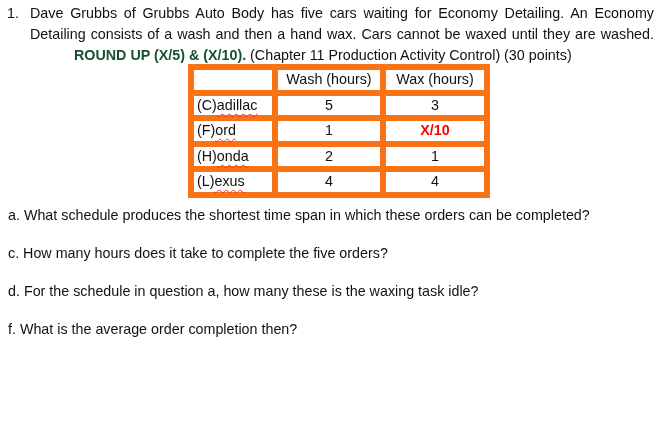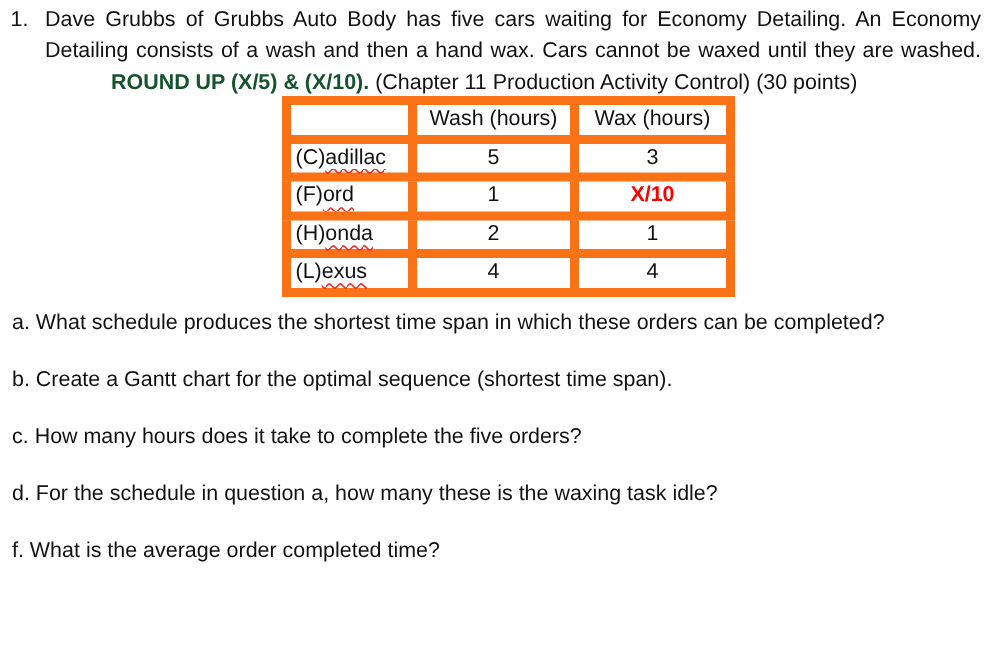--- a/index.html
+++ b/index.html
@@ -92,18 +92,17 @@
       <td class="c1"><span>(L)</span><span class="sq">exus</span></td>
       <td class="c2">4</td>
       <td class="c3">4</td>
     </tr>
   </tbody>
     </table>
 
   <p class="q qa">a. What schedule produces the shortest time span in which these orders can be completed?</p>
 
 
-  <p class="q">b. Create a Gantt chart for the optimal sequence (shortest time span).</p>
   <p class="q">c. How many hours does it take to complete the five orders?</p>
   <p class="q">d. For the schedule in question a, how many these is the waxing task idle?</p>
-  <p class="q">f. What is the average order completed time?</p>
+  <p class="q">f. What is the average order completion then?</p>
 
 </div>
 
 </body></html>

